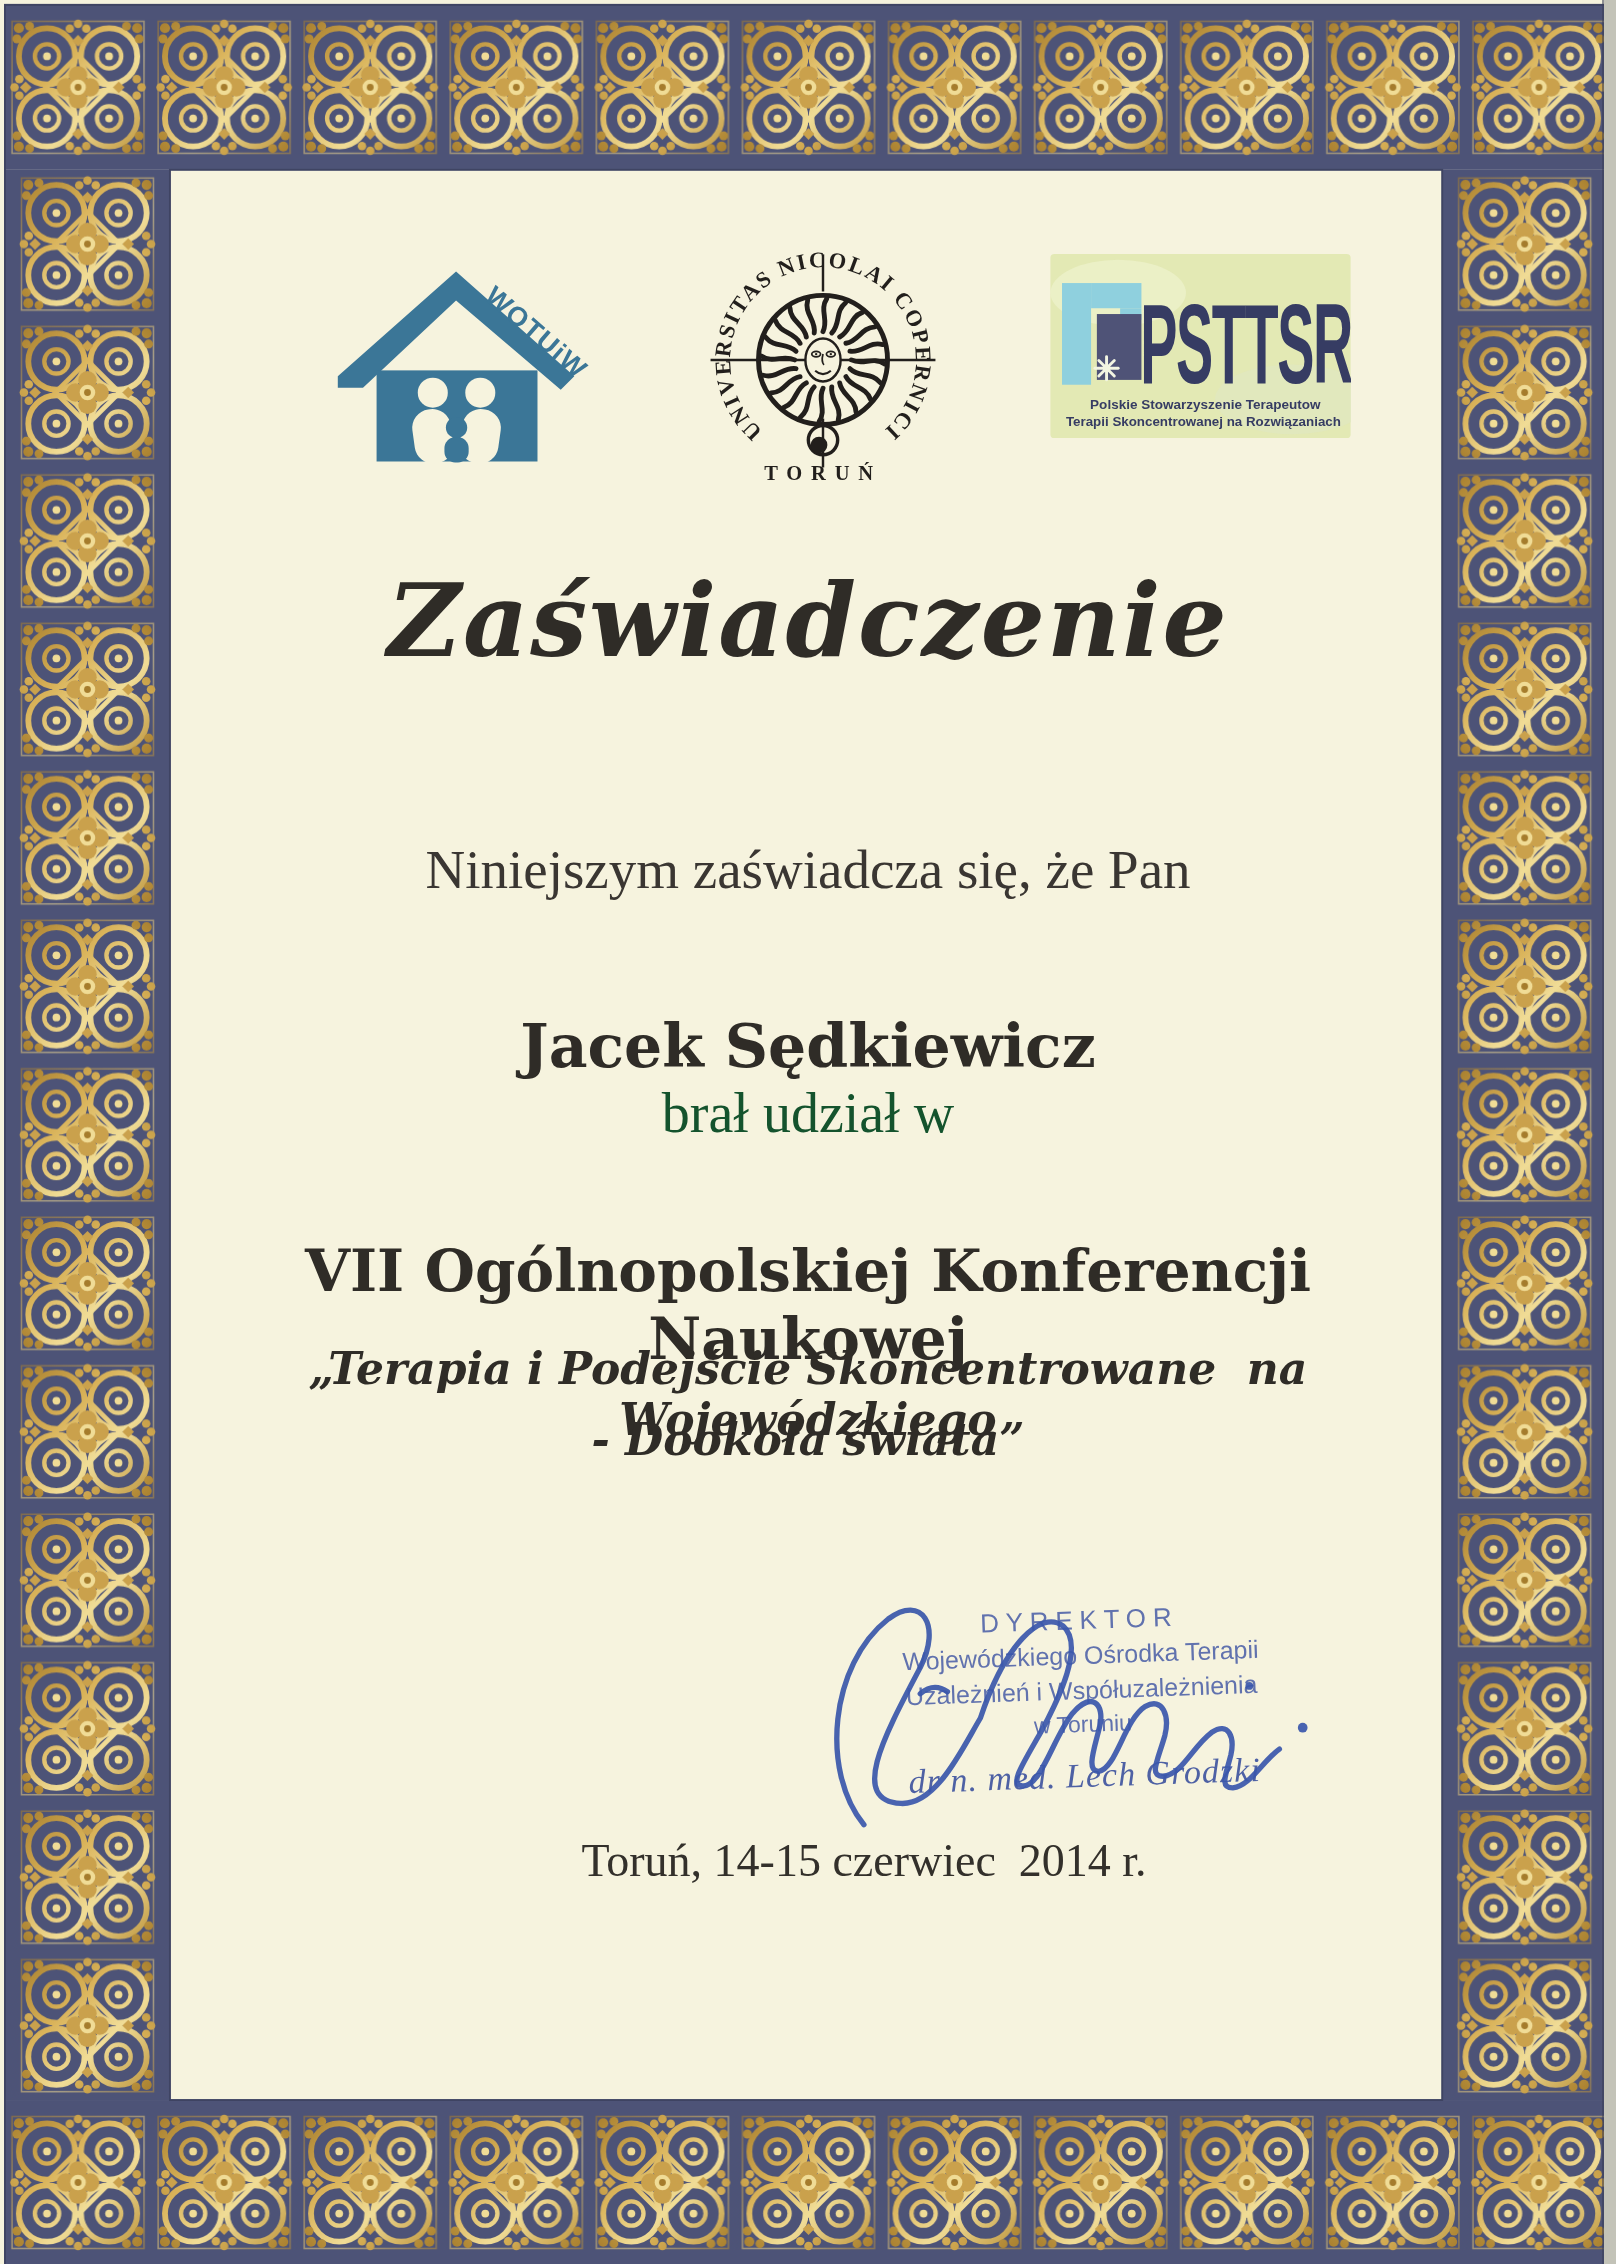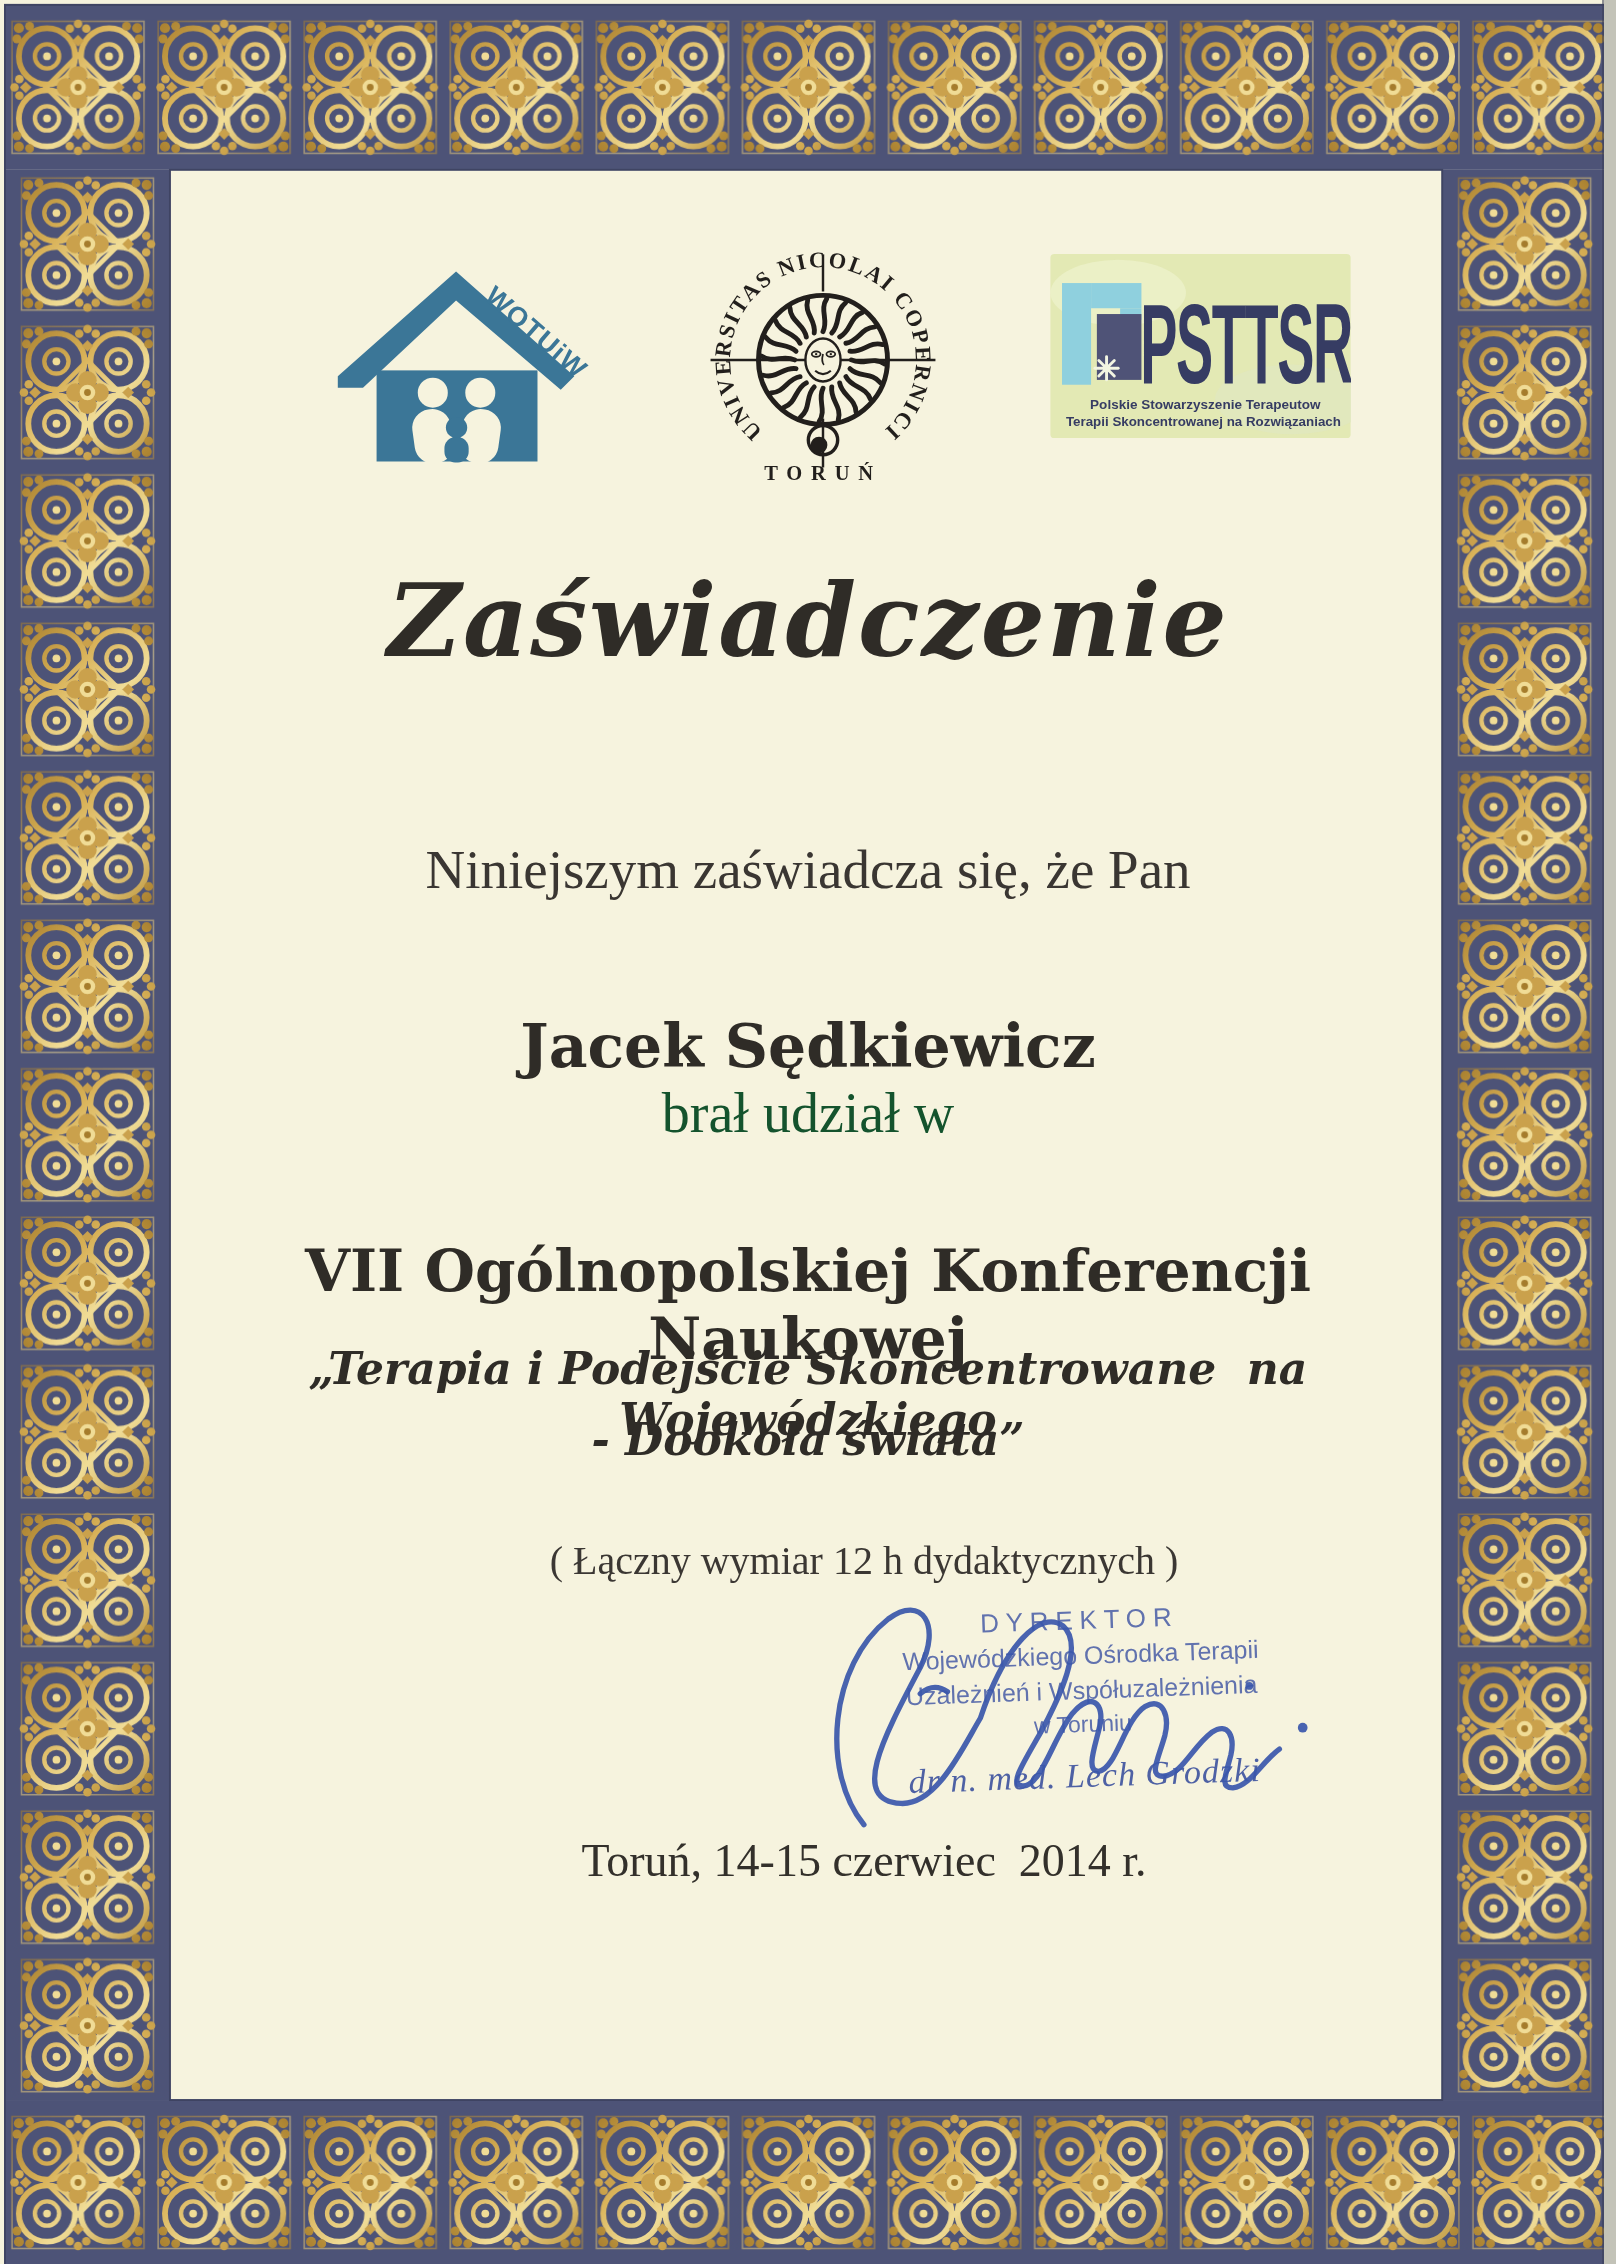--- a/index.html
+++ b/index.html
@@ -240,21 +240,20 @@
   <div class="center-band t-name" style="top:963px;margin-top:48px;">Jacek Sędkiewicz</div>
 
   <div class="center-band t-part" style="top:1081px;">brał udział w</div>
 
   <div class="center-band t-conf" style="top:1237px;">VII Ogólnopolskiej Konferencji Naukowej</div>
 
   <div class="center-band t-sub" style="top:1343px;">„Terapia i Podejście Skoncentrowane  na Wojewódzkiego</div>
 
   <div class="center-band t-sub" style="top:1414px;">- Dookoła świata”</div>
 
-  <div class="center-band t-hours" style="top:1537px;">( Łączny wymiar 12 h dydaktycznych )</div>
 
   <div class="stamp">
     <div class="l1">DYREKTOR</div>
     <div class="l2">Wojewódzkiego Ośrodka Terapii</div>
     <div class="l3">Uzależnień i Współuzależnienia</div>
     <div class="l4">w Toruniu</div>
     <div class="signer">dr n. med. Lech Grodzki</div>
   </div>
 
   <svg class="abs" style="left:796px;top:1582px;" width="563" height="272" viewBox="0 0 580 280">

